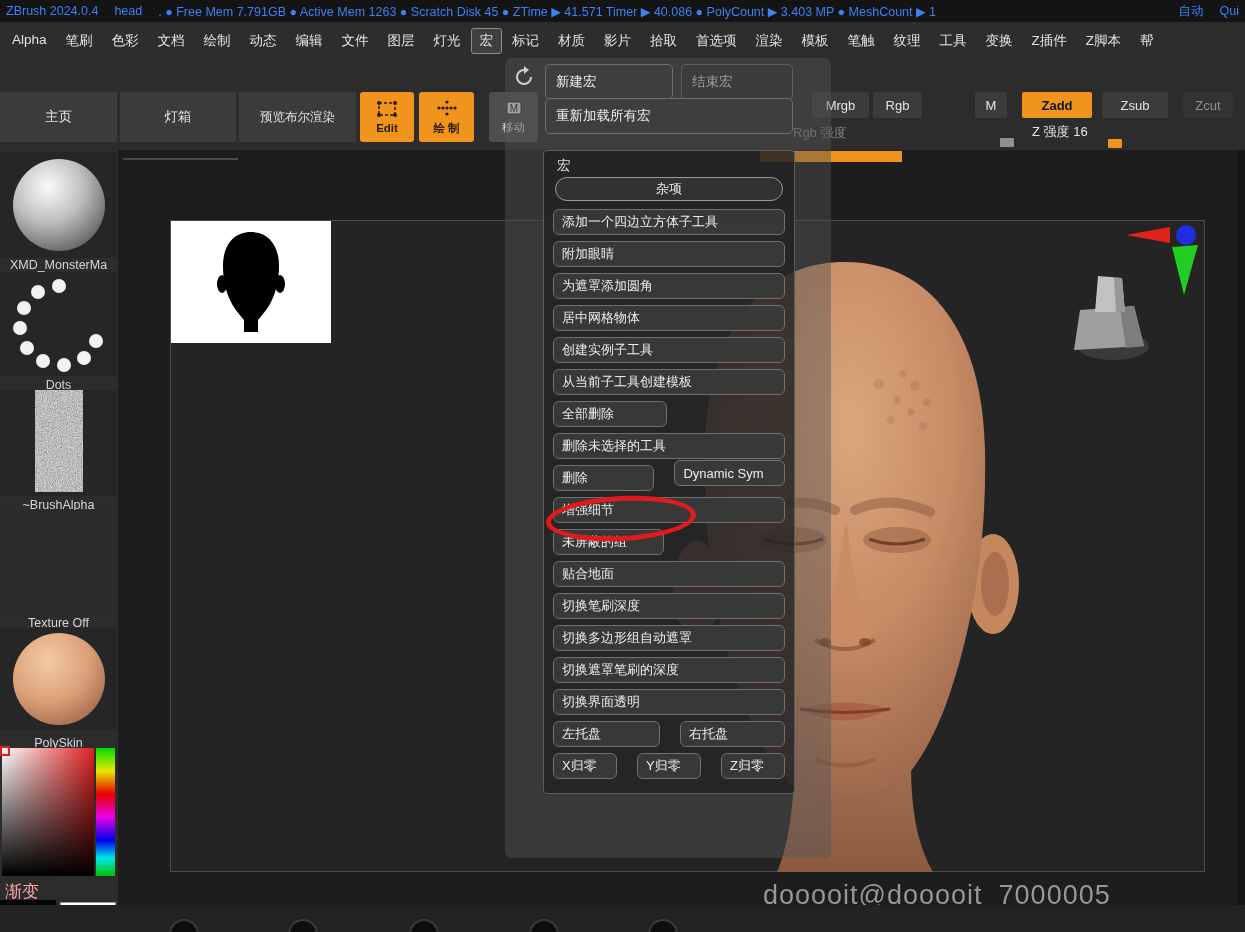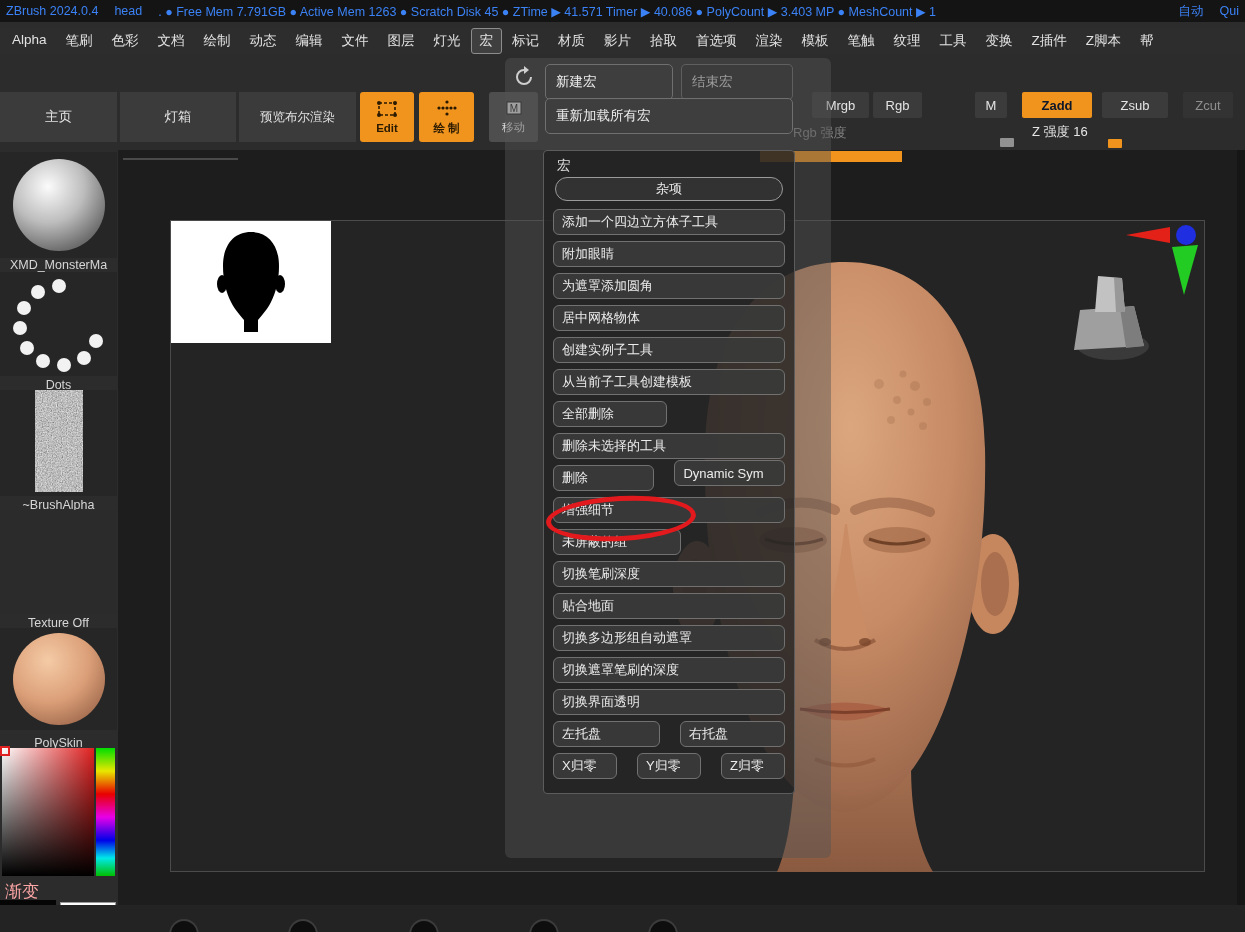--- a/index.html
+++ b/index.html
@@ -278,20 +278,21 @@
   <span class="statue-svg">
     <svg width="90" height="95" viewBox="0 0 90 95">
       <ellipse cx="45" cy="78" rx="36" ry="14" fill="#3a3a3a"></ellipse>
       <polygon points="12,42 66,38 76,78 6,82" fill="#9f9f9f"></polygon>
       <polygon points="66,38 76,78 58,80 52,40" fill="#7d7d7d"></polygon>
       <polygon points="30,8 54,10 57,44 27,44" fill="#c2c2c2"></polygon>
       <polygon points="54,10 57,44 48,44 46,10" fill="#989898"></polygon>
     </svg>
   </span>
 
+  <div class="watermark">dooooit@dooooit_7000005</div>
 </div>
 
 <aside class="sidebar">
   <div class="thumb" style="top:2px;height:106px">
     <div class="sphere gray"></div>
   </div>
   <div class="thumb-label" style="top:108px">XMD_MonsterMa</div>
 
   <div class="thumb" style="top:122px;height:104px">
     <span>
@@ -369,24 +370,24 @@
     <div class="m-btn">从当前子工具创建模板</div>
     <div class="m-btn" style="width:114px">全部删除</div>
     <div class="m-btn">删除未选择的工具</div>
 
     <div class="m-row">
       <div class="m-btn" style="width:108px">删除</div>
       <div class="m-btn dynsym" style="width:118px">Dynamic Sym</div>
     </div>
 
     <div class="m-btn">增强细节</div>
-    <div class="m-btn" style="width:128px">未屏蔽的组</div>
-
+    <div class="m-btn" style="width:111px">未屏蔽的组</div>
+
+    <div class="m-btn">贴合地面</div>
     <div class="m-btn">切换笔刷深度</div>
-    <div class="m-btn">贴合地面</div>
     <div class="m-btn">切换多边形组自动遮罩</div>
     <div class="m-btn">切换遮罩笔刷的深度</div>
     <div class="m-btn">切换界面透明</div>
 
     <div class="m-row">
       <div class="m-btn" style="width:114px">左托盘</div>
       <div class="m-btn" style="width:112px">右托盘</div>
     </div>
     <div class="m-row">
       <div class="m-btn" style="width:74px">X归零</div>

